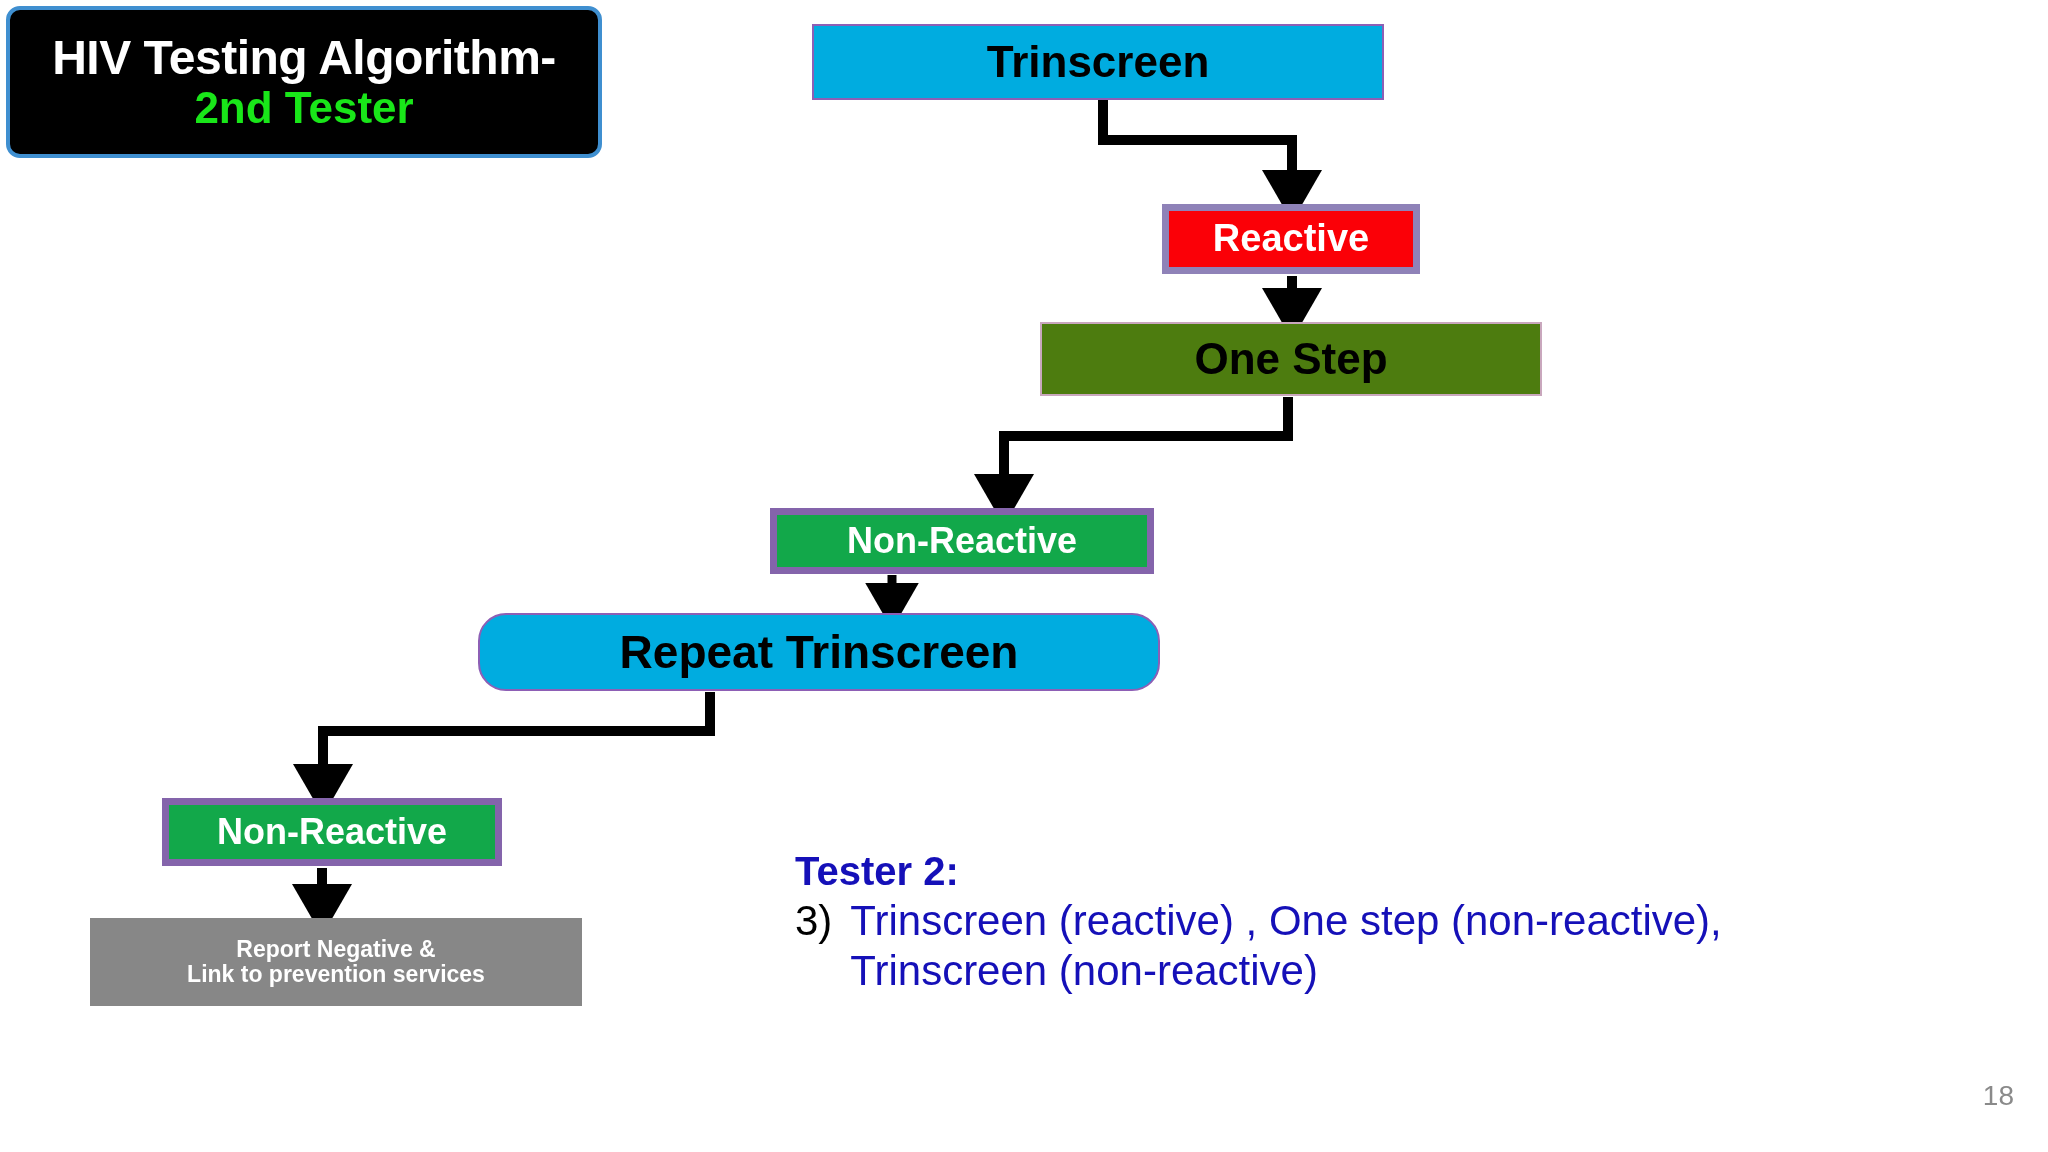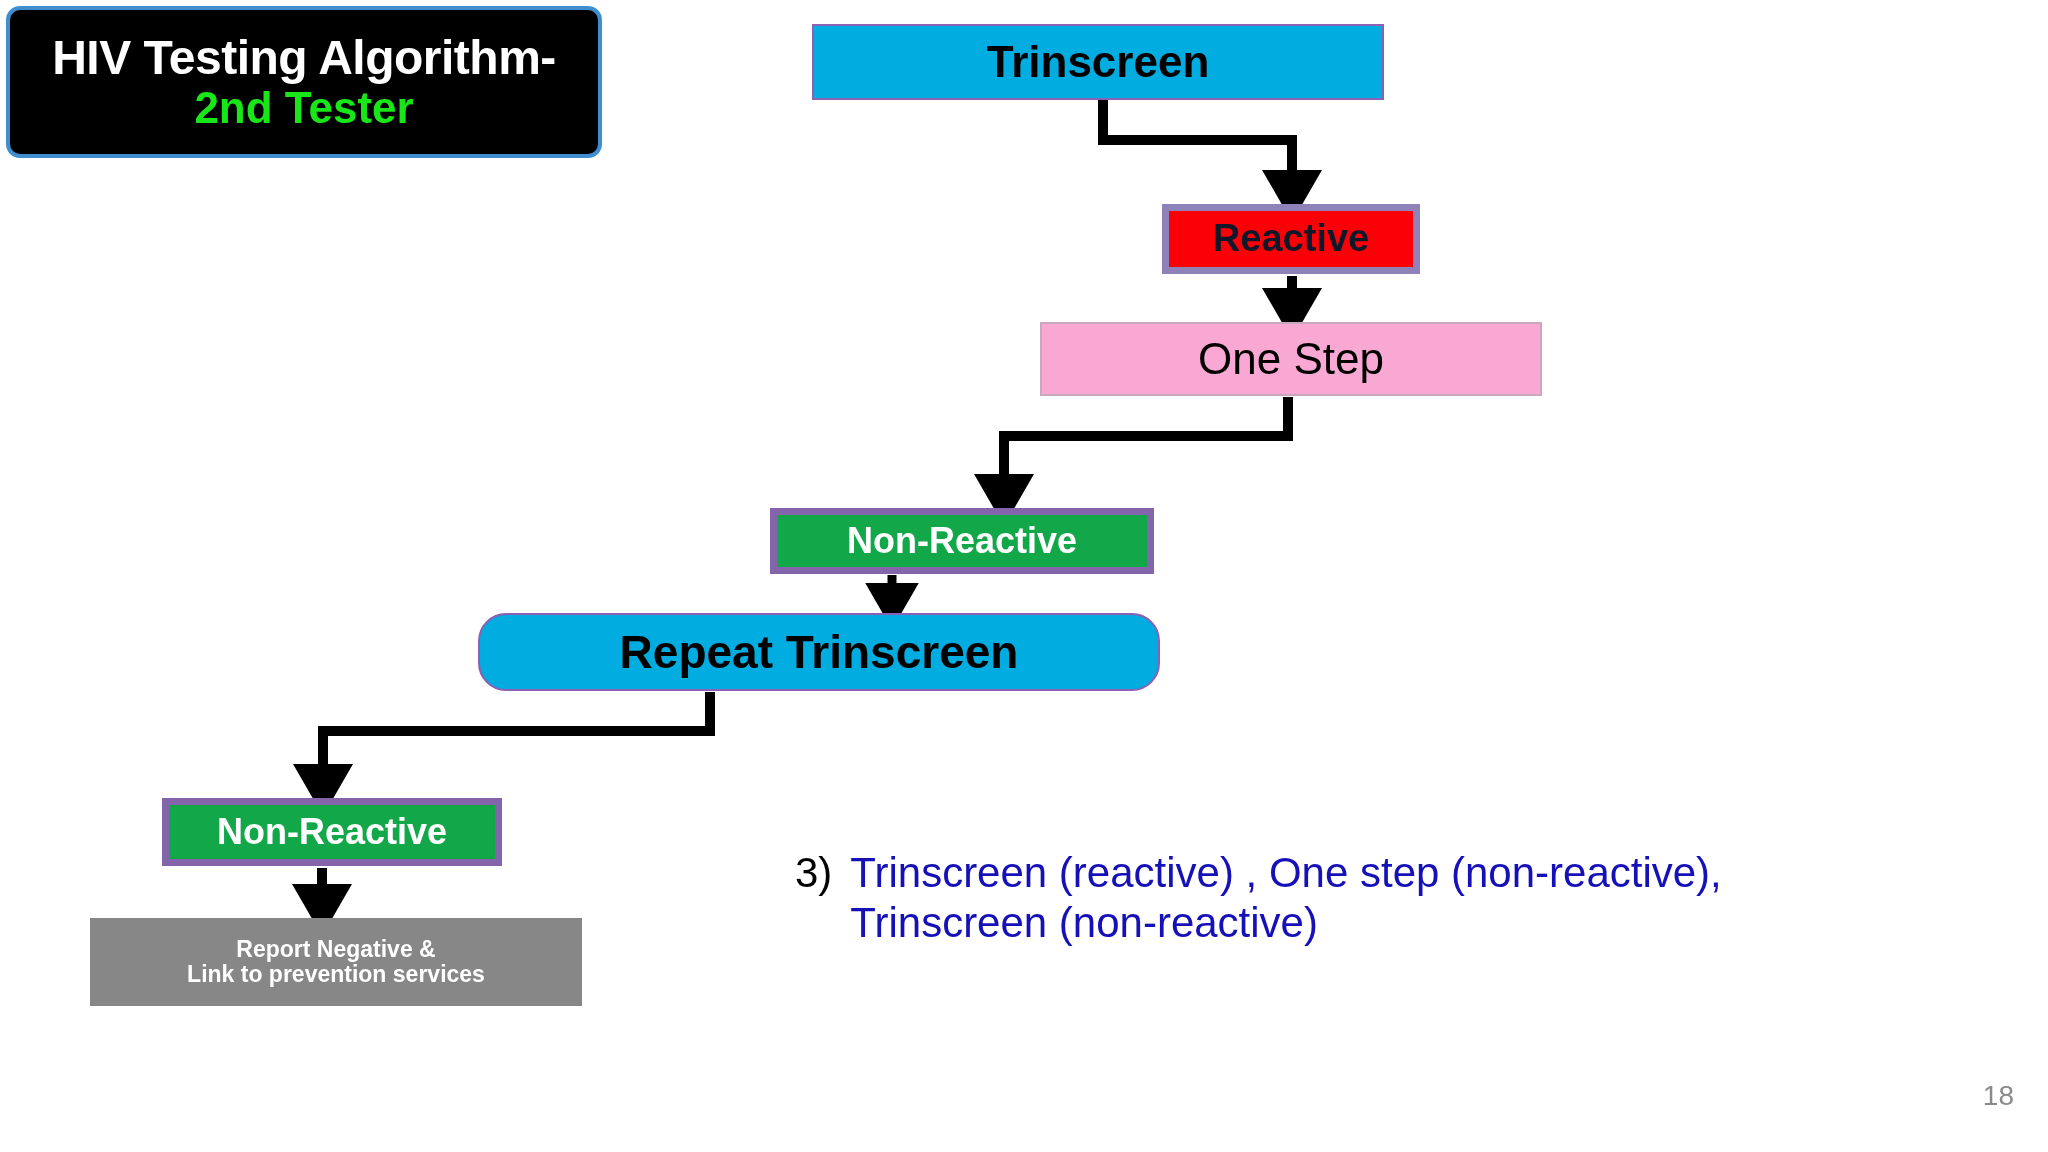--- a/index.html
+++ b/index.html
@@ -65,28 +65,28 @@
 
   .node.blue {
     background: #00ace0;
     border: 2px solid #8d5fb5;
     color: #000000;
     font-weight: bold;
   }
   .node.red {
     background: #fb0007;
     border: 7px solid #8f82b8;
-    color: #0f172a;
+    color: #ffffff;
     font-weight: bold;
   }
   .node.yellow {
-    background: #f9a8d4;
+    background: #4d7c0f;
     border: 2px solid #c9a7bd;
     color: #000000;
-    font-weight: normal;
+    font-weight: bold;
   }
   .node.green {
     background: #12a84a;
     border: 7px solid #8464ab;
     color: #ffffff;
     font-weight: bold;
   }
   .node.gray {
     background: #878787;
     border: none;
@@ -207,20 +207,21 @@
   </div>
 
   <div id="node-report" class="node gray">
     <span class="node-label">
       <span>Report Negative &amp;</span><br>
       <span>Link to prevention services</span>
     </span>
   </div>
 
   <div id="tester-notes">
+    <div class="notes-heading">Tester 2:</div>
     <div class="notes-item">
       <span class="notes-marker">3)</span>
       <span class="notes-body">
         <span class="notes-body-line">Trinscreen (reactive) , One step (non-reactive),</span>
         <span class="notes-body-line">Trinscreen (non-reactive)</span>
       </span>
     </div>
   </div>
 
   <div id="page-number">18</div>

